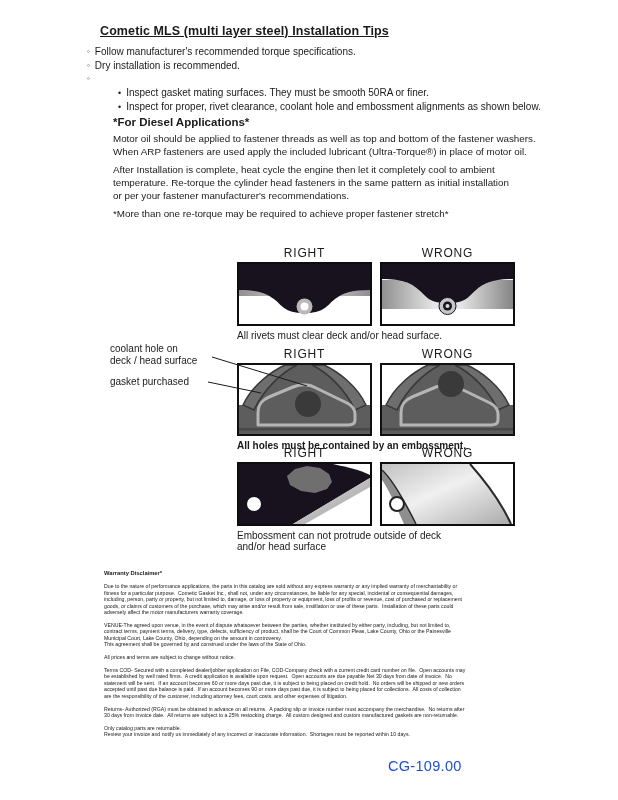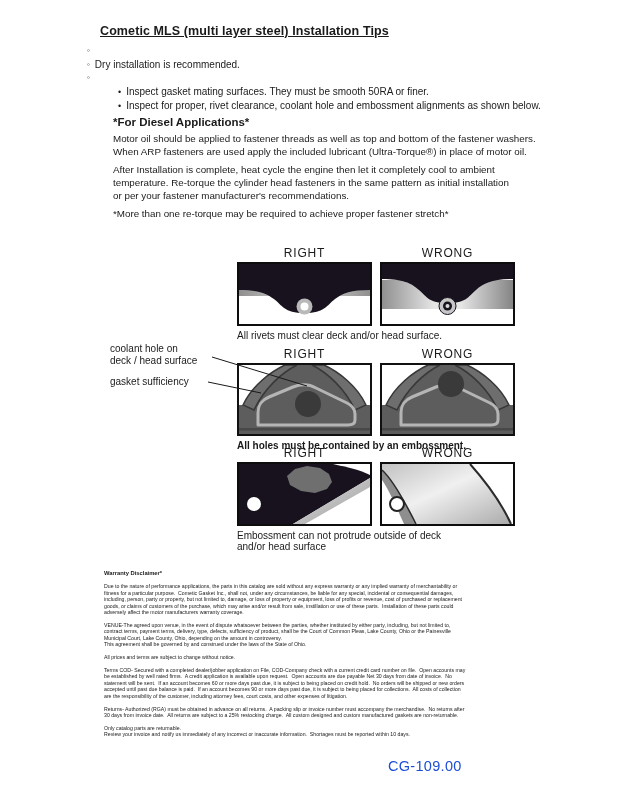--- a/index.html
+++ b/index.html
@@ -37,20 +37,21 @@
 </head>
 <body>
 
 <div>
 
   <h1 class="abs title">Cometic MLS (multi layer steel) Installation Tips</h1>
 
   <div class="abs tips">
     <div class="brow">
       <span class="b1">◦</span>
+      <span>Follow manufacturer's recommended torque specifications.</span>
     </div>
     <div class="brow">
       <span class="b1">◦</span>
       <span>Dry installation is recommended.</span>
     </div>
     <div class="brow">
       <span class="b1">◦</span>
     </div>
     <div class="brow srow">
       <span class="b2">•</span>
@@ -137,21 +138,21 @@
         <path d="M48,2 L60,2 C44,10 27,26 17,47 L6,42 C15,23 33,9 48,2 Z" fill="#6e6e6e" stroke="#383838" stroke-width="1.5"></path>
         <path d="M87,2 L75,2 C91,10 108,26 118,47 L129,42 C120,23 102,9 87,2 Z" fill="#6e6e6e" stroke="#383838" stroke-width="1.5"></path>
         <path d="M21,62 L21,50 C21,41 25,37 32,34 L56,24 C64,21 72,21 79,25 L110,40 C116,43 118,46 118,51 L118,57 C118,61 115,62 111,62 Z" fill="none" stroke="#b5b5b5" stroke-width="3" stroke-linejoin="round"></path>
         <circle cx="71" cy="21" r="13" fill="#3a3a3a"></circle>
         <rect x="2" y="65" width="131" height="2.5" fill="#484848"></rect>
         <rect x="1" y="1" width="133" height="71" fill="none" stroke="#111111" stroke-width="2"></rect>
       </svg>
     </div>
     <div class="abs sidelabel" style="left:0;top:13px;width:100px;">coolant hole on
 deck / head surface</div>
-    <div class="abs sidelabel" style="left:0;top:46px;width:96px;">gasket sufficiency</div>
+    <div class="abs sidelabel" style="left:0;top:46px;width:96px;">gasket purchased</div>
     <svg class="leader" width="405" height="105" viewBox="0 0 405 105">
       <line x1="102" y1="27" x2="197" y2="56" stroke="#1a1a1a" stroke-width="1"></line>
       <line x1="98" y1="52" x2="151" y2="63" stroke="#1a1a1a" stroke-width="1"></line>
     </svg>
     <div class="caption" style="margin-left:127px;font-weight:bold;">All holes must be contained by an embossment.</div>
   </div>
 
   <div class="abs" style="left:237px;top:429px;width:278px;">
     <div class="dlabels">
       <span class="dlabel">RIGHT</span>

